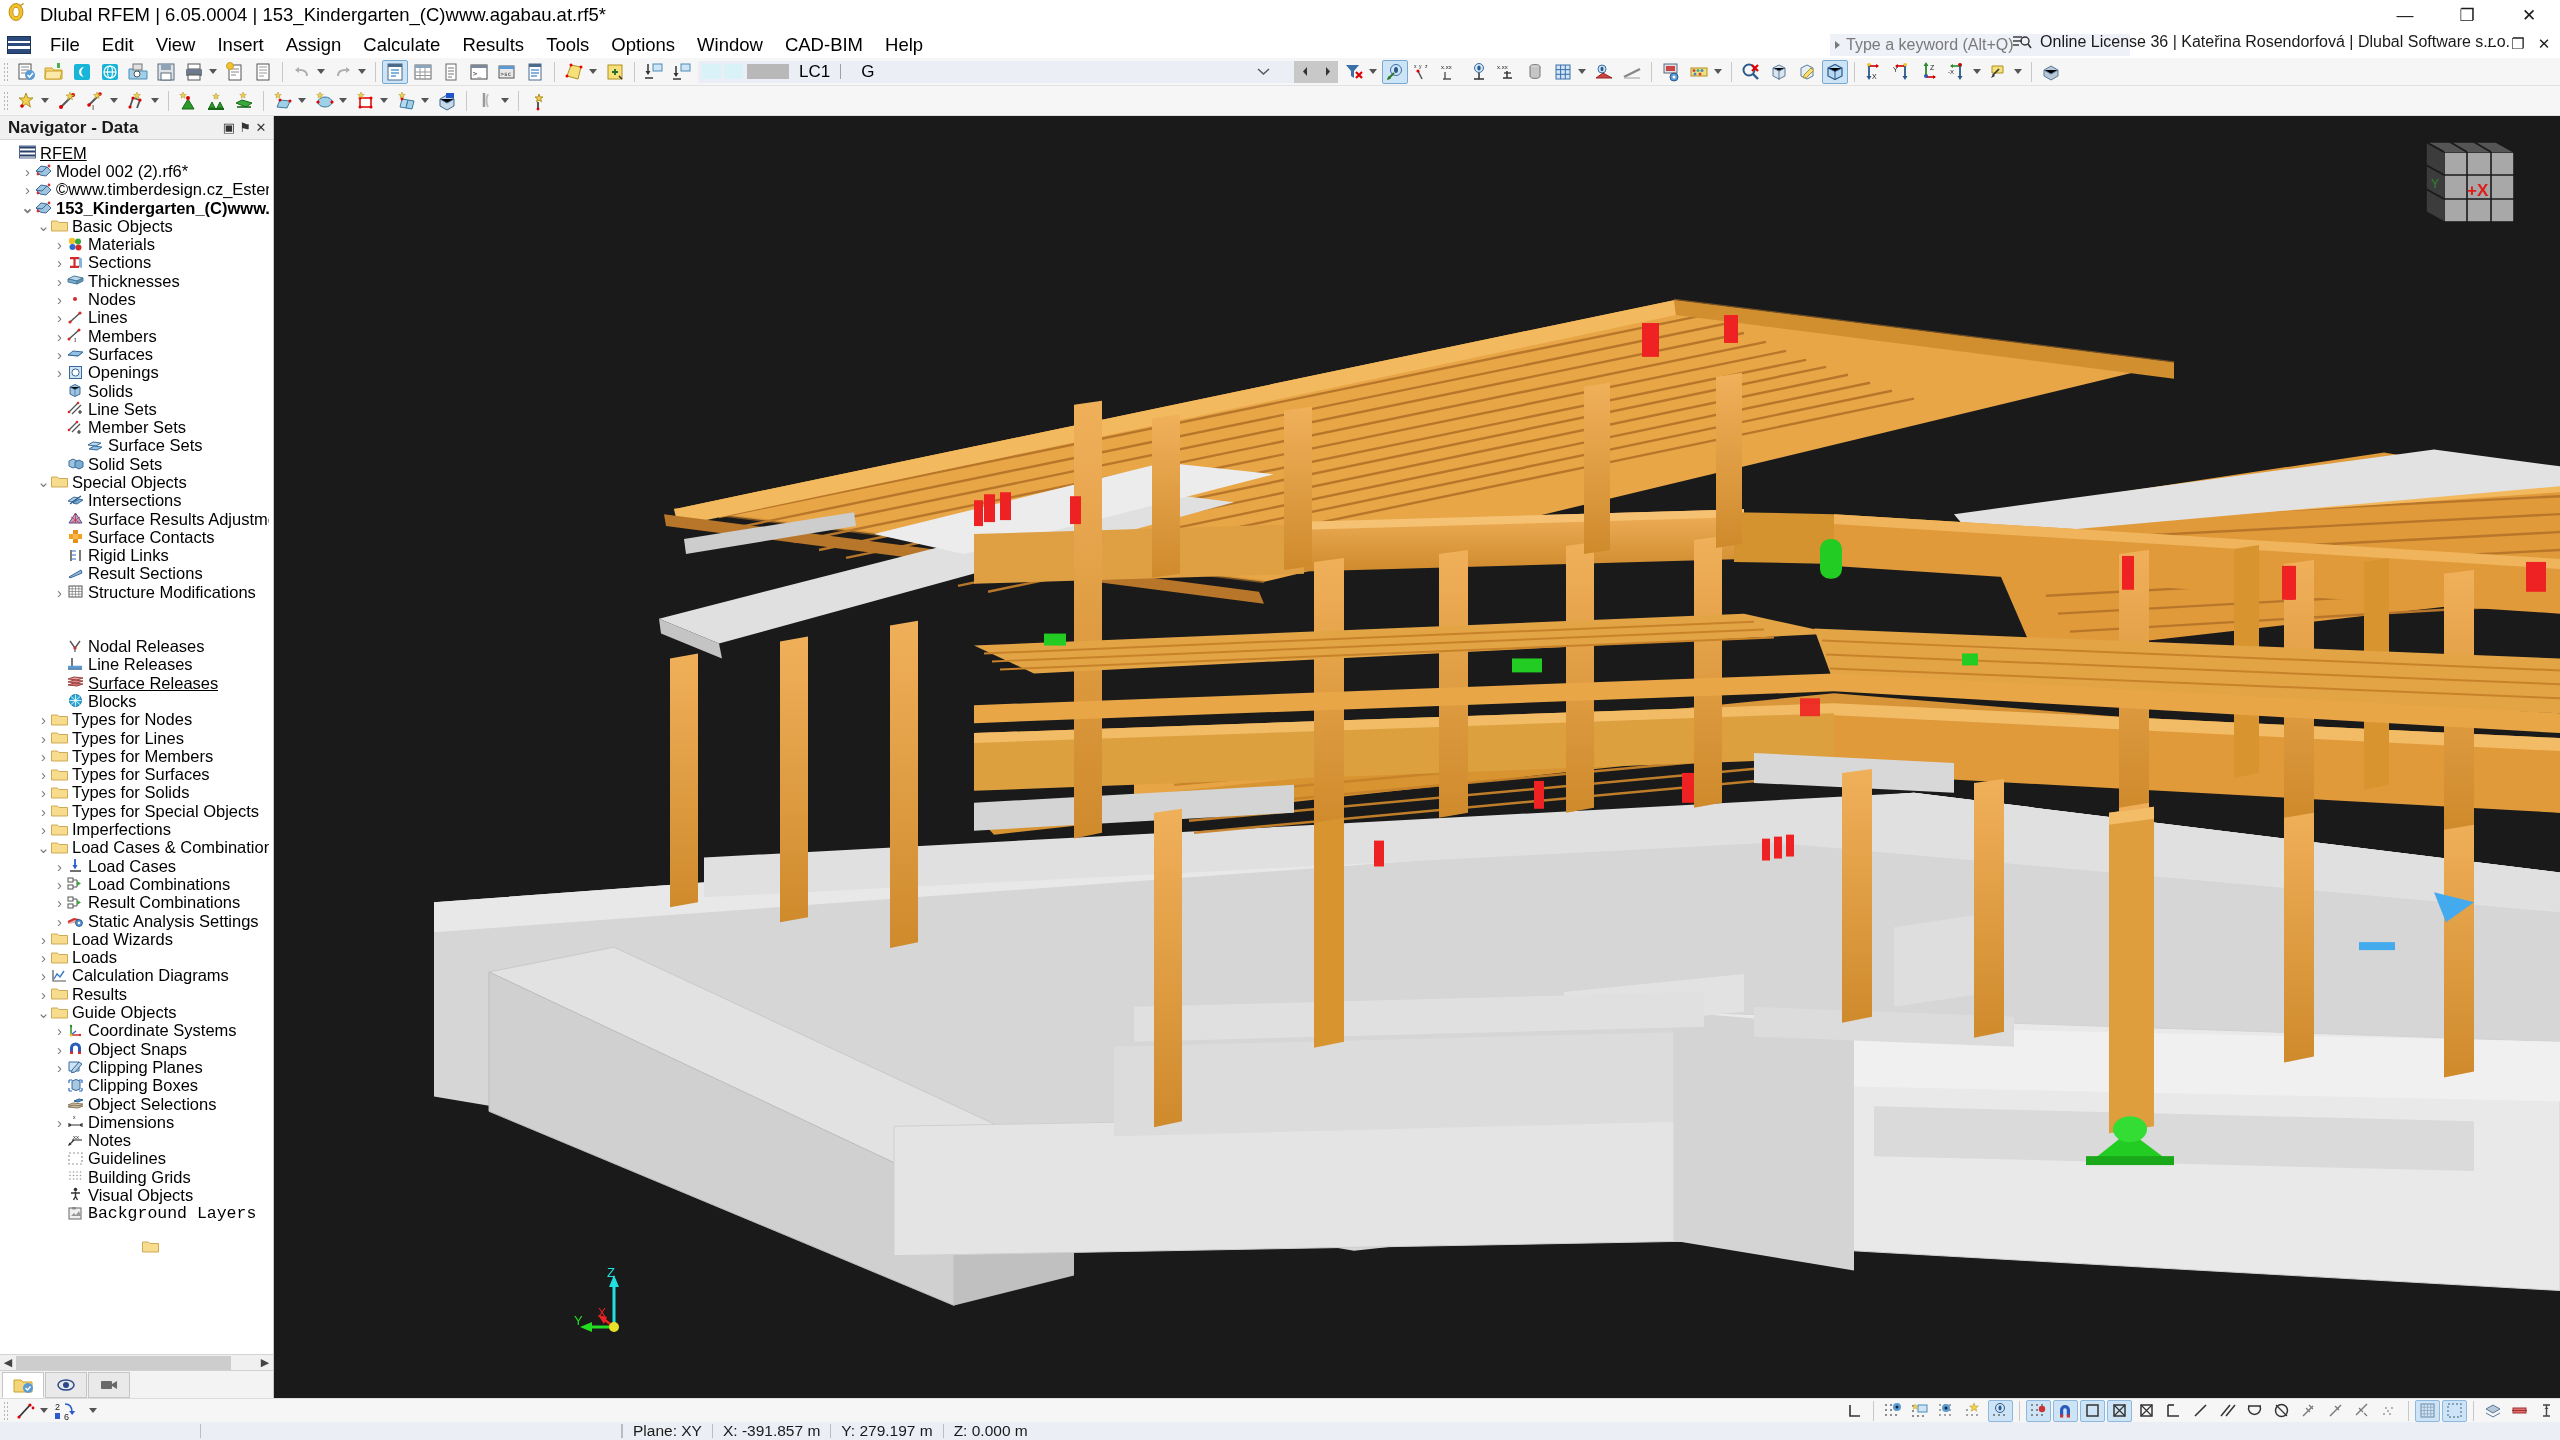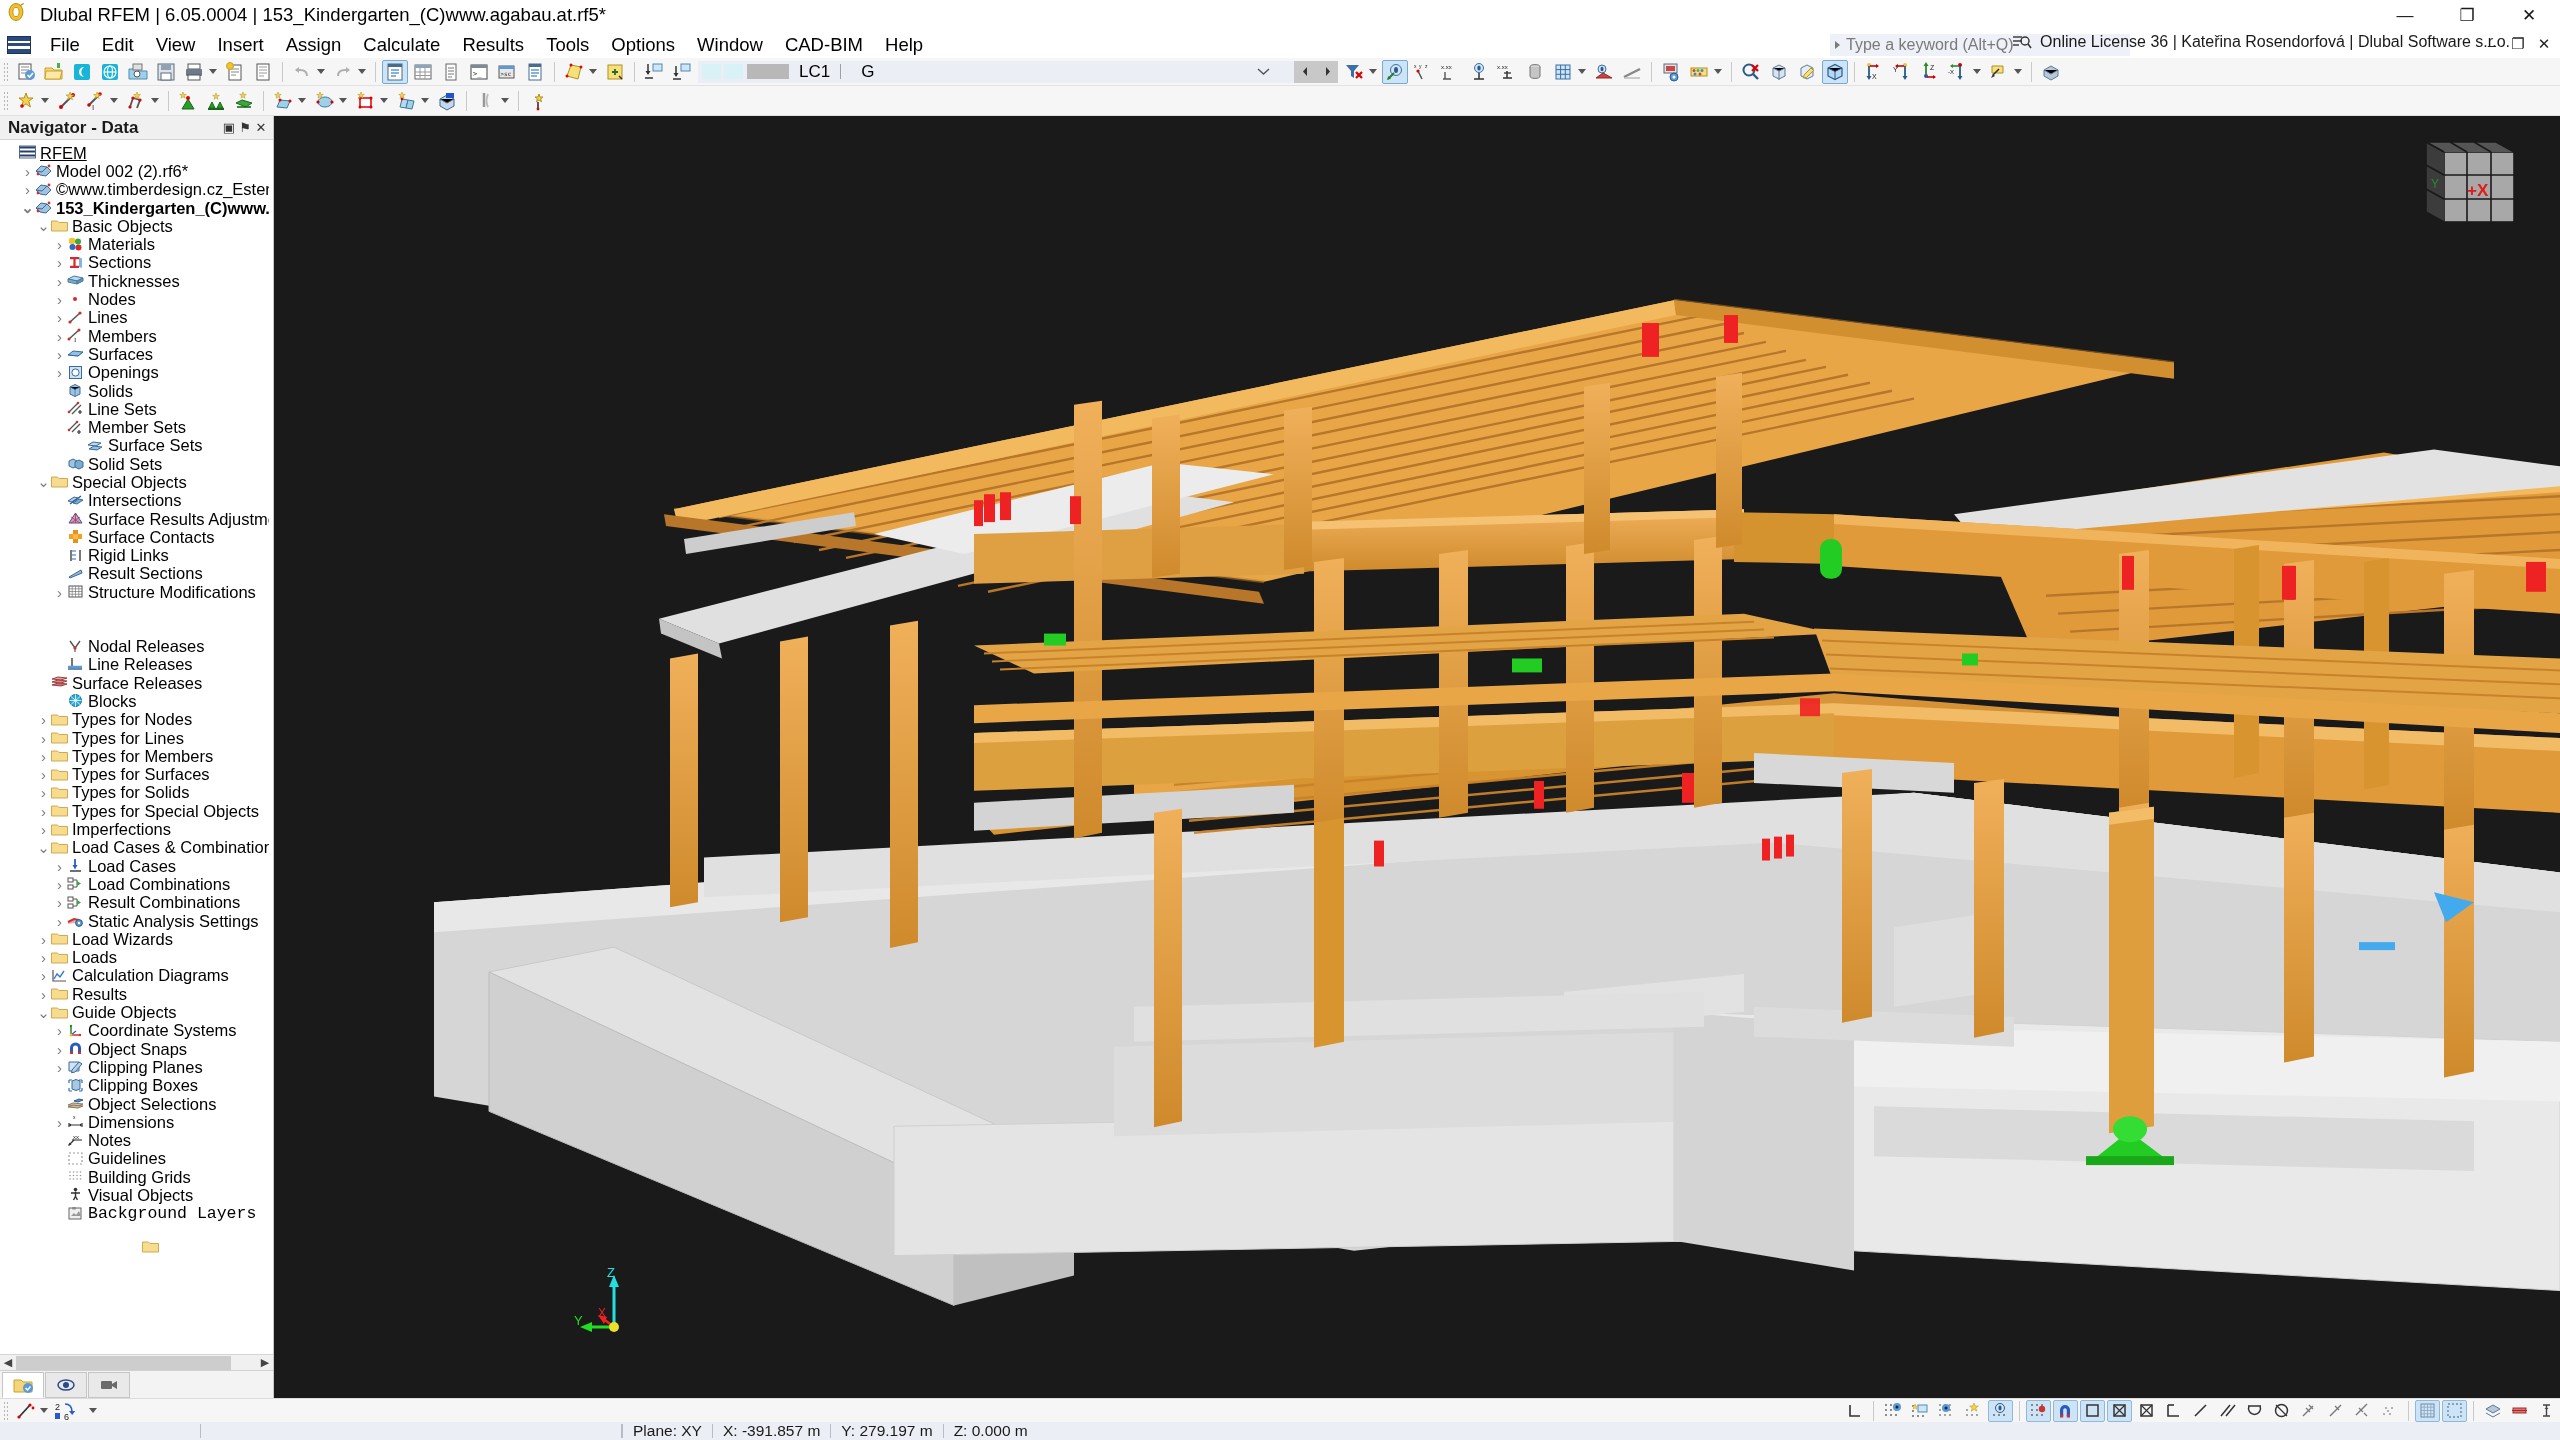--- a/index.html
+++ b/index.html
@@ -977,21 +977,21 @@
         </div>
         <div class="tnode" style="padding-left: 52px;">
           <div class="twisty none"></div>
           <span class="tico"><svg width="17" height="15" viewBox="0 0 17 15">
               <path d="M5 1v9" stroke="#777" stroke-width="2"></path>
               <path d="M1 10h14" stroke="#5b9bd5" stroke-width="2.5"></path>
               <path d="M1 12h14" stroke="#3a6a9a" stroke-width="1.5"></path>
             </svg></span>
           <span class="tlabel">Line Releases</span>
         </div>
-        <div class="tnode" style="padding-left: 36px;">
+        <div class="tnode" style="padding-left: 52px; text-decoration: underline;">
           <div class="twisty none"></div>
           <span class="tico"><svg width="17" height="15" viewBox="0 0 17 15">
               <path d="M1 4l6-2 9 1-6 2z" fill="#e0a0a0" stroke="#a04040"></path>
               <path d="M1 7l6-2 9 1-6 2z" fill="#d88888" stroke="#a04040"></path>
               <path d="M1 10l6-2 9 1-6 2z" fill="#c87070" stroke="#a04040"></path>
             </svg></span>
           <span class="tlabel">Surface Releases</span>
         </div>
         <div class="tnode" style="padding-left: 52px;">
           <div class="twisty none"></div>

